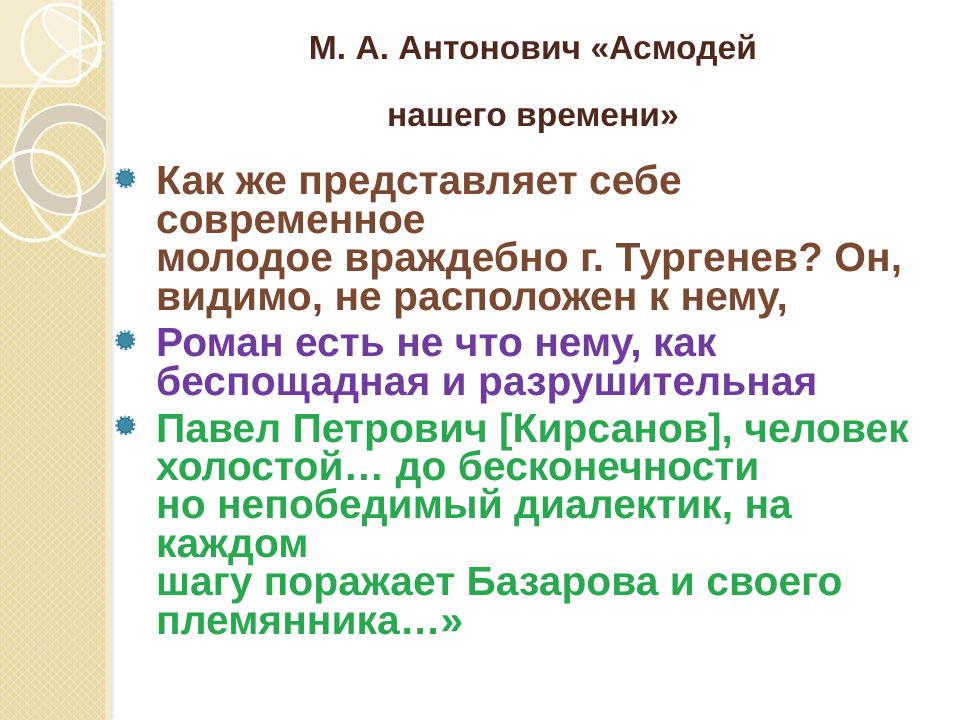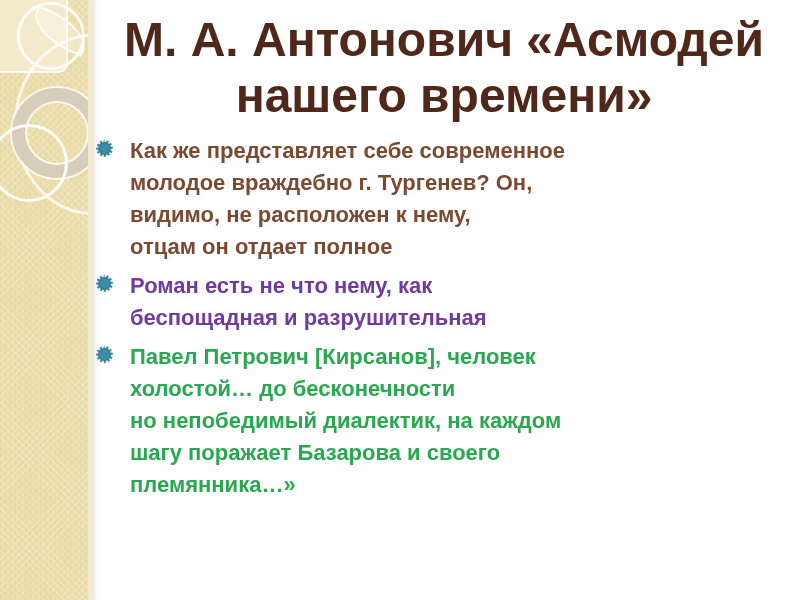--- a/index.html
+++ b/index.html
@@ -37,29 +37,29 @@
   }
   .ring{
     position:absolute; left:12px; top:88px; width:64px; height:64px;
     border:13px solid #D7CDBB; border-radius:50%;
     box-shadow: 0 0 0 2px rgba(255,255,255,.8), inset 0 0 0 2px rgba(255,255,255,.8);
   }
   
   .content{ position:absolute; left:88px; top:0; width:712px; height:600px; }
   .title{
     margin:12px 10px 0 10px; text-align:center;
-    font-size:48px; line-height:56px; letter-spacing:0;
+    font-size:28px; line-height:56px; letter-spacing:0;
   }
   .title span{ display:block; }
   .bullets{
     list-style:none; margin:11px 26px 0 0; padding:0 0 0 42px;
   }
   .bullets li{
     position:relative; margin:0 0 7px 0;
-    font-size:22px; line-height:32px;
+    font-size:34px; line-height:32px;
   }
   .marker{
     position:absolute; left:-34px; top:5px; width:17px; height:17px;
     border-radius:50%;
     border:2px dotted rgba(235,248,252,.95);
     box-sizing:border-box;
     box-shadow: inset 0 0 0 1px rgba(30,90,110,.6);
   }
   .bullets .line{ display:block; }
 </style>
@@ -84,21 +84,20 @@
       <span>нашего времени»</span>
     </h1>
 
     <ul class="bullets">
 
       <li style="color: rgb(123, 73, 48);">
         <span class="marker" style="background-color: rgb(62, 139, 166);"></span>
         <span class="line">Как же представляет себе современное</span>
         <span class="line">молодое враждебно г. Тургенев? Он,</span>
         <span class="line">видимо, не расположен к нему,</span>
-        <span class="line">отцам он отдает полное</span>
       </li>
 
       <li style="color: rgb(111, 59, 160);">
         <span class="marker" style="background-color: rgb(62, 139, 166);"></span>
         <span class="line">Роман есть не что нему, как</span>
         <span class="line">беспощадная и разрушительная</span>
       </li>
 
       <li style="color: rgb(41, 169, 79);">
         <span class="marker" style="background-color: rgb(62, 139, 166);"></span>

